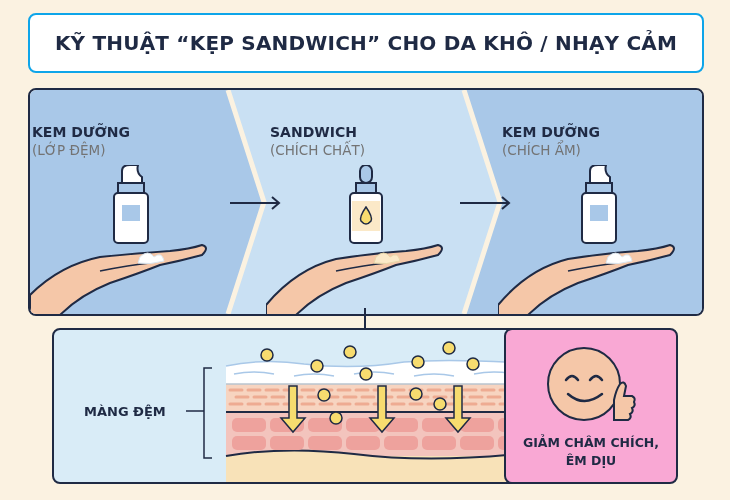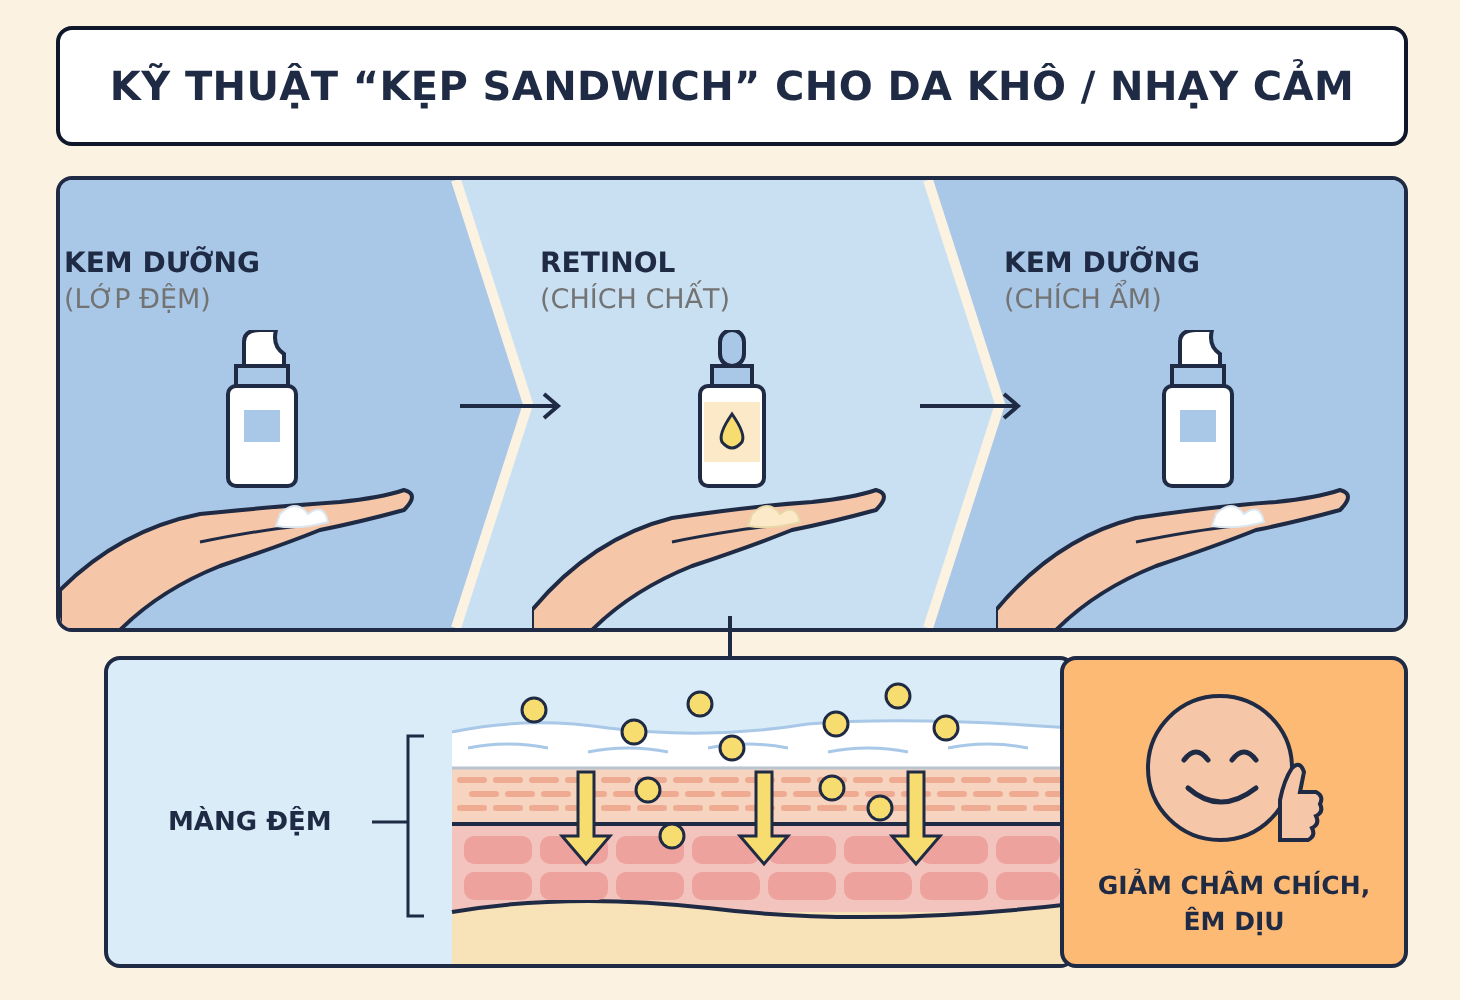--- a/index.html
+++ b/index.html
@@ -5,21 +5,21 @@
   html, body { margin: 0; padding: 0; }
   body {
     width: 730px; height: 500px; overflow: hidden;
     background: #fbf2e1;
     font-family: "Liberation Sans", "DejaVu Sans", sans-serif;
     color: #1f2a44;
     position: relative;
   }
   .title-box {
     position: absolute; left: 28px; top: 13px; width: 672px; height: 56px;
-    background: #ffffff; border: 2px solid #0f172a; border-radius: 8px;
+    background: #ffffff; border: 2px solid #0ea5e9; border-radius: 8px;
     display: flex; align-items: center; justify-content: center;
   }
   .title-box span {
     font-family: "DejaVu Sans", sans-serif; font-weight: bold;
     font-size: 20px; letter-spacing: 0.2px; color: #1f2a44;
   }
   .steps-panel {
     position: absolute; left: 28px; top: 88px; width: 672px; height: 224px;
     border: 2px solid #1f2a44; border-radius: 8px; overflow: hidden;
   }
@@ -39,22 +39,22 @@
   .arrow { position: absolute; }
   .skin-panel {
     position: absolute; left: 28px; top: 328px; width: 482px; height: 152px;
     background: #d9ecf7; border: 2px solid #1f2a44; border-radius: 8px; overflow: hidden; margin-left: 24px;
   }
   .skin-label {
     position: absolute; left: 30px; top: 74px;
     font-family: "DejaVu Sans", sans-serif; font-weight: bold; font-size: 13px; color: #1f2a44;
   }
   .result-panel {
-    position: absolute; left: 530px; top: 328px; width: 170px; height: 152px;
-    background: #fdba74; border: 2px solid #1f2a44; border-radius: 8px;
+    position: absolute; left: 504px; top: 328px; width: 170px; height: 152px;
+    background: #f9a8d4; border: 2px solid #1f2a44; border-radius: 8px;
   }
   .result-text {
     position: absolute; left: 0; right: 0; top: 104px; text-align: center;
     font-family: "DejaVu Sans", sans-serif; font-weight: bold; font-size: 12.5px;
     line-height: 18px; color: #1f2a44;
   }
   .down-arrow { position: absolute; left: 355px; top: 308px; }
 </style>
 </head>
 <body>
@@ -88,21 +88,21 @@
     <path d="M70 106 Q100 100 120 98" fill="none" stroke="#1f2a44" stroke-width="1.5"></path>
     <path d="M110 92 Q118 84 124 92 Q132 86 134 96 Q120 100 108 98 Z" fill="#ffffff" stroke="#dbe6ef" stroke-width="1"></path>
   </svg>
 
   <svg class="arrow" style="left:200px;top:106px" width="52" height="14">
     <line x1="0" y1="7" x2="48" y2="7" stroke="#1f2a44" stroke-width="2"></line>
     <polyline points="42,1 49,7 42,13" fill="none" stroke="#1f2a44" stroke-width="2"></polyline>
   </svg>
 
   <div class="step" style="left:240px;">
-    <div class="name">RETINOL</div>
+    <div class="name">SANDWICH</div>
     <div class="sub">(CHÍCH CHẤT)</div>
   </div>
   <svg class="step-icon" style="left:236px;top:75px" width="200" height="150" viewBox="0 0 200 150">
     <rect x="94" y="0" width="12" height="18" rx="6" fill="#a9c8e8" stroke="#1f2a44" stroke-width="2"></rect>
     <rect x="90" y="18" width="20" height="10" fill="#a9c8e8" stroke="#1f2a44" stroke-width="2"></rect>
     <rect x="84" y="28" width="32" height="50" rx="4" fill="#fff" stroke="#1f2a44" stroke-width="2"></rect>
     <rect x="86" y="36" width="28" height="30" fill="#fbe9c8"></rect>
     <path d="M100 42 Q93 52 95 56 Q100 62 105 56 Q107 52 100 42 Z" fill="#f7dc6f" stroke="#1f2a44" stroke-width="1.5"></path>
     <path d="M0 140 Q30 104 70 94 Q110 88 140 86 Q160 84 172 80 Q180 82 172 90 Q150 96 130 100 Q110 108 80 118 Q50 130 30 150 L0 150 Z" fill="#f5c7a8" stroke="#1f2a44" stroke-width="2"></path>
     <path d="M70 106 Q100 100 120 98" fill="none" stroke="#1f2a44" stroke-width="1.5"></path>

